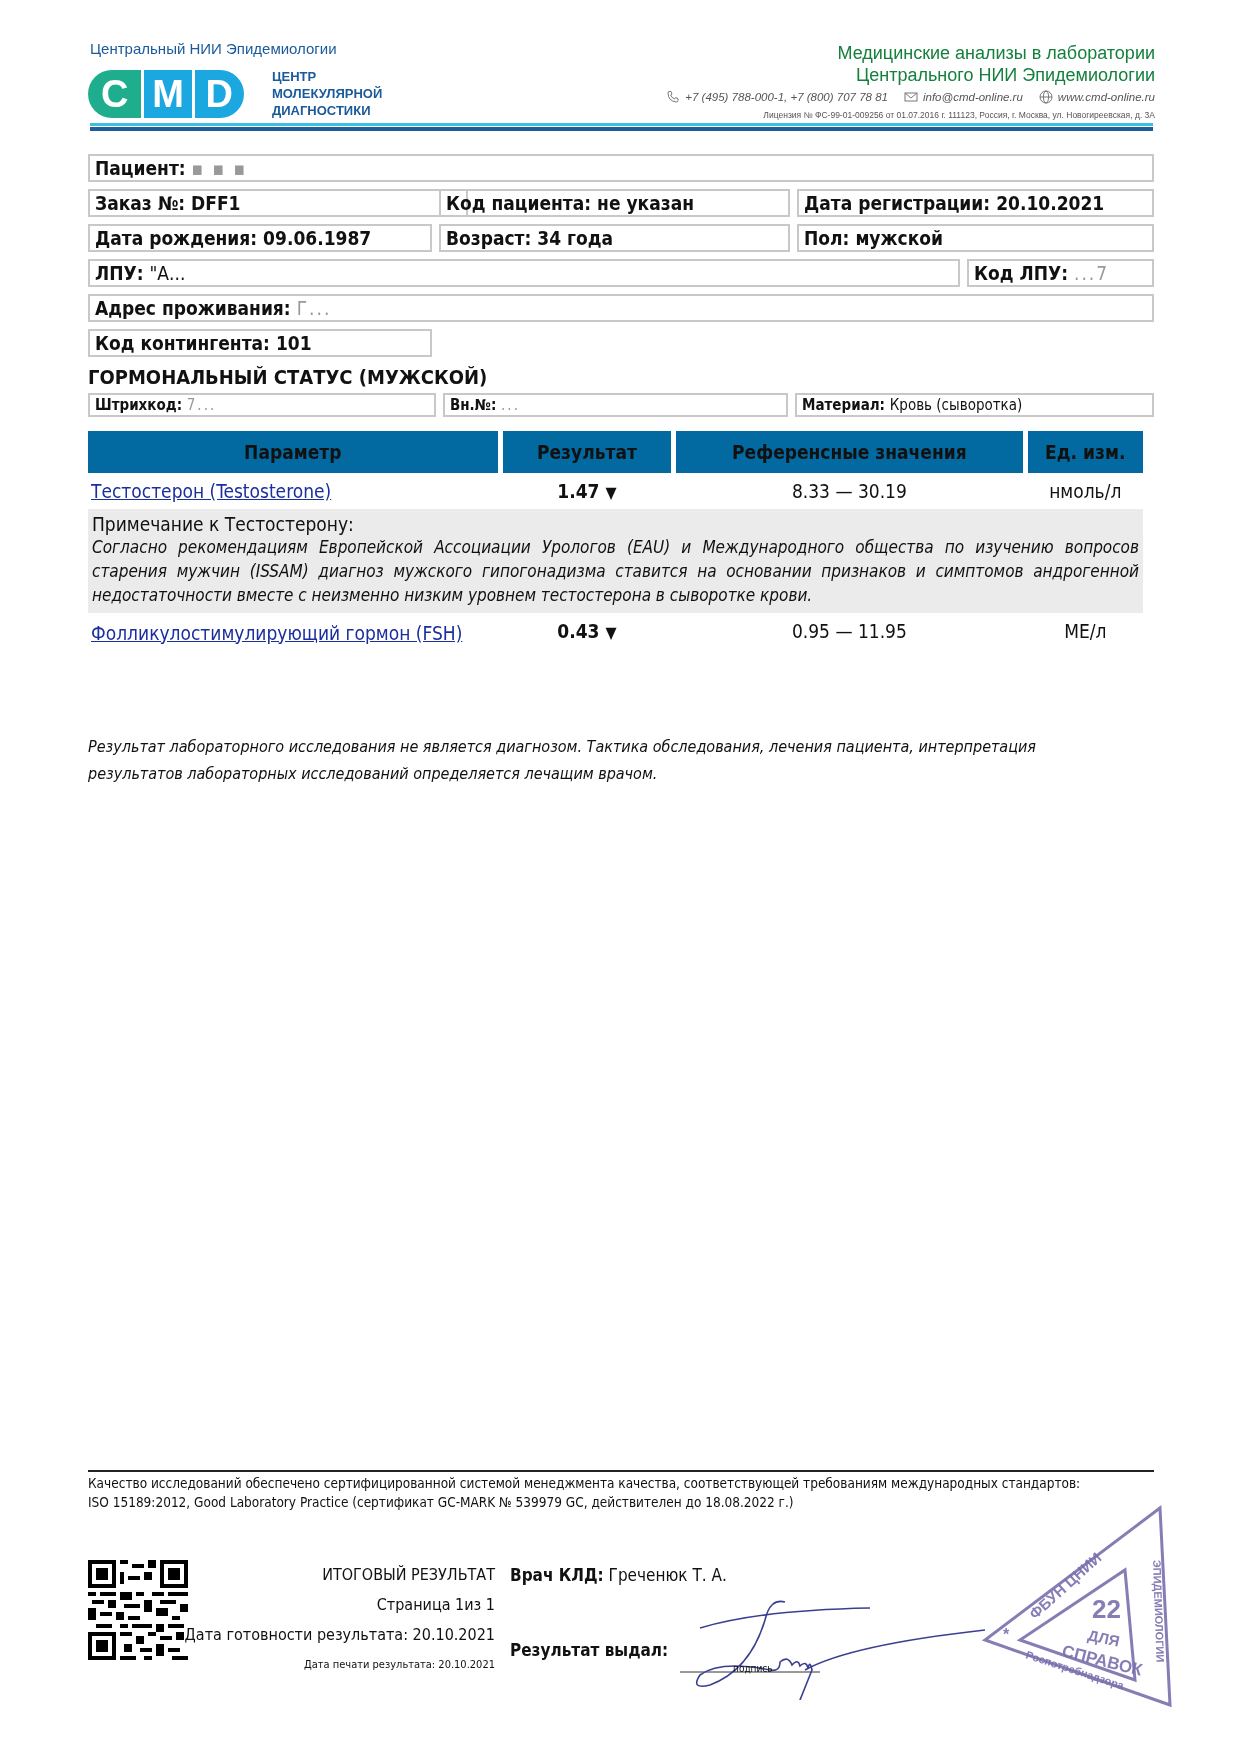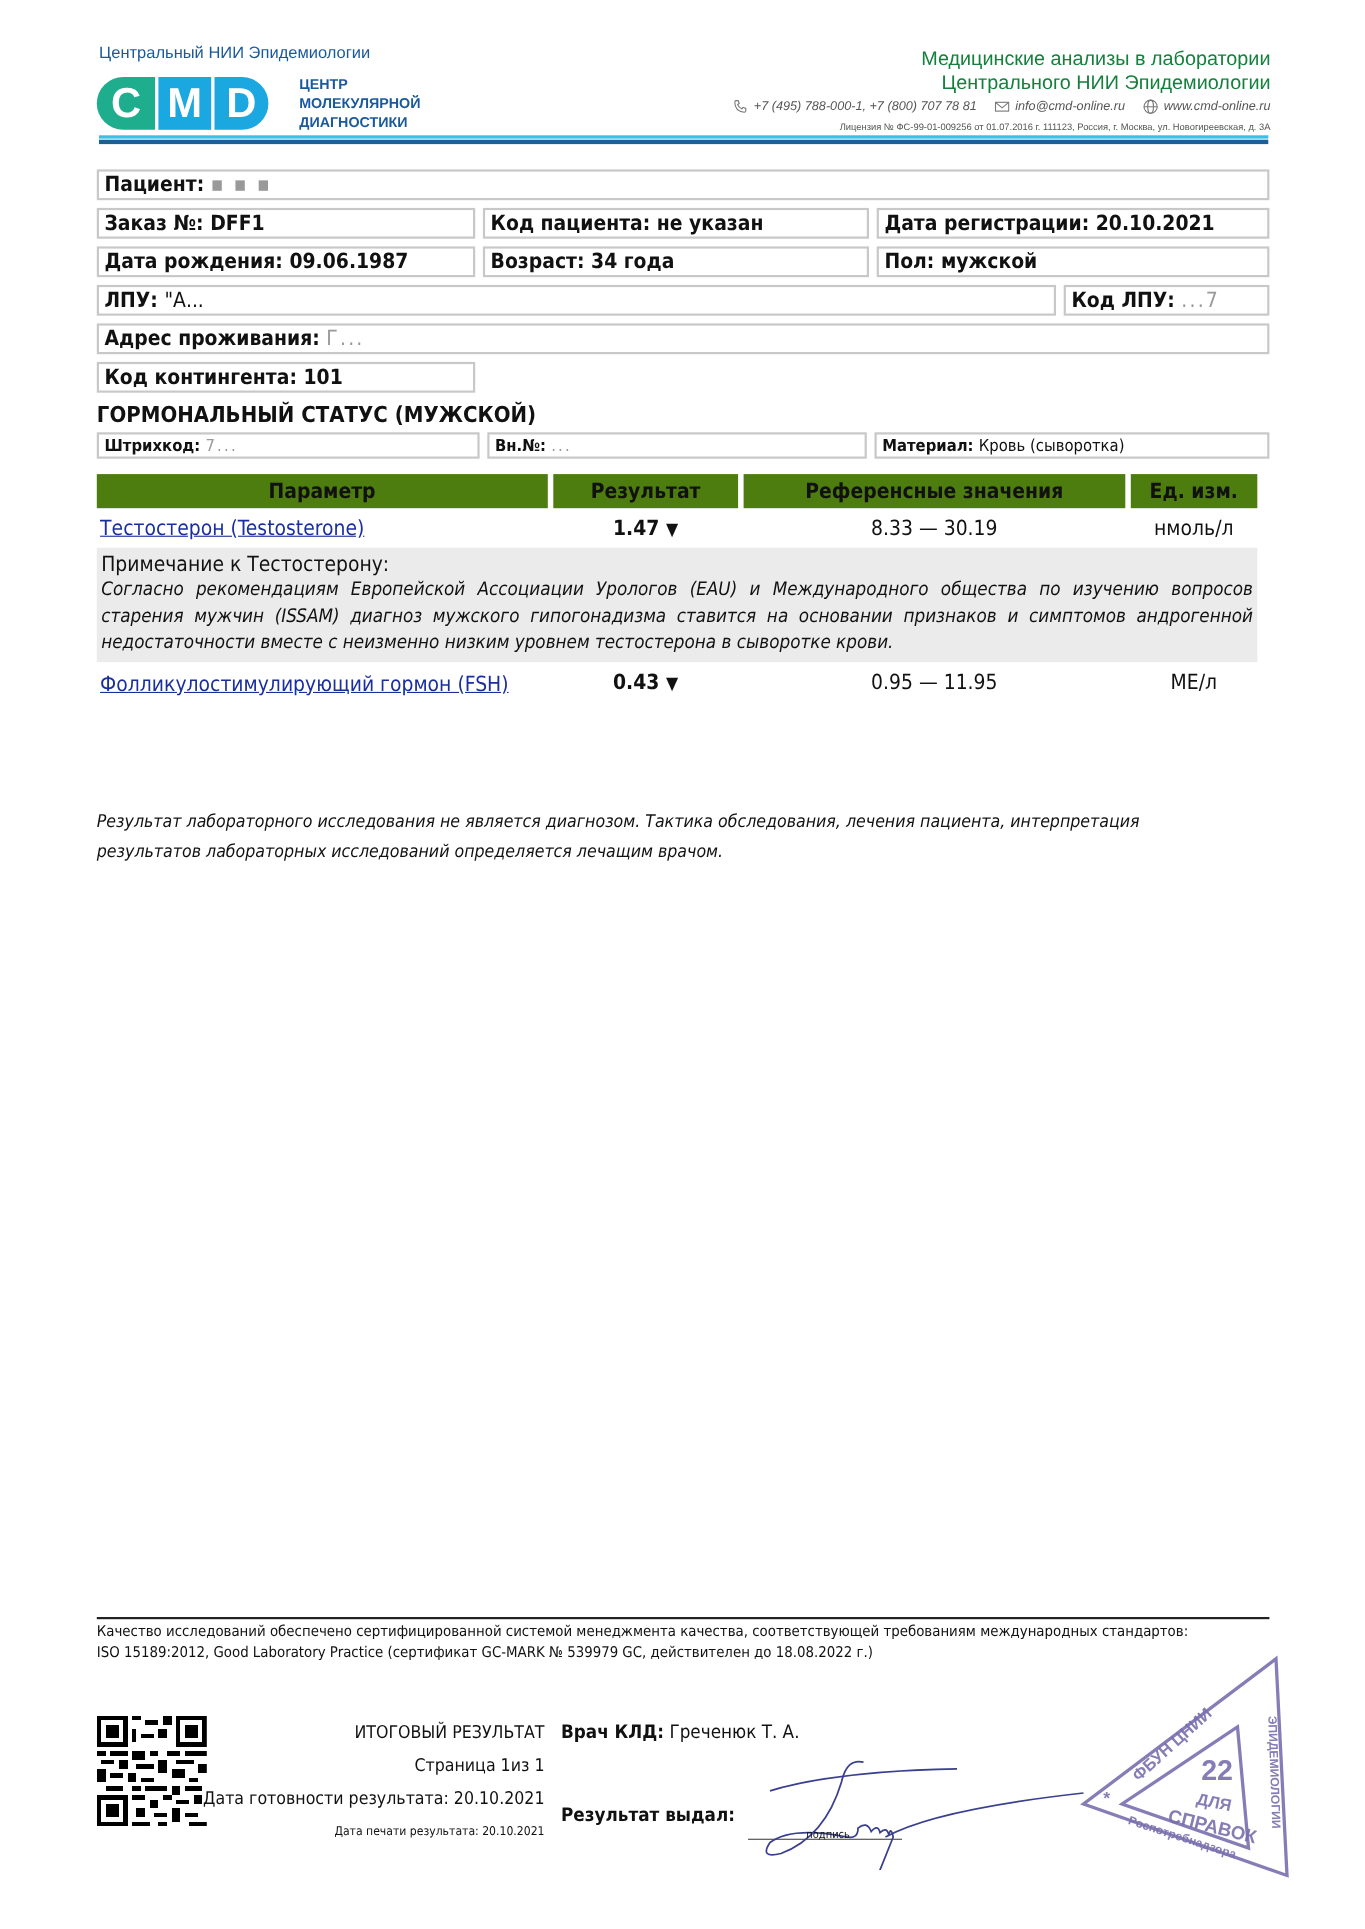--- a/index.html
+++ b/index.html
@@ -29,21 +29,21 @@
   .box .val { font-weight: bold; }
   .box.small { height: 24px; font-size: 15px; line-height: 20px; }
   .box.small .lbl { font-weight: bold; }
   .box.small .val { font-weight: normal; }
   .redact { display: inline-block; color: #999; font-weight: normal; letter-spacing: 2px; }
 
   .section-title { left: 88px; top: 365px; font-size: 20px; font-weight: bold; }
 
   
   table.res { position: absolute; left: 88px; top: 428px; width: 1065px; border-collapse: separate; border-spacing: 5px 3px; margin-left: -5px; font-size: 19px; }
-  table.res th { background: #4d7c0f; font-weight: bold; height: 31px; text-align: center; }
+  table.res th { background: #0369a1; font-weight: bold; height: 42px; text-align: center; }
   table.res td { height: 30px; text-align: center; padding: 0; }
   table.res tr.shade td { background: #ebebeb; }
   table.res td.param { text-align: left; padding-left: 3px; }
   table.res td.param a { color: #1a2e9e; text-decoration: underline; }
   table.res td.bold { font-weight: bold; }
   .note-cell { text-align: left !important; background: #ebebeb; padding: 4px 4px 6px 4px !important; }
   .note-title { font-size: 19px; }
   .note-body { font-size: 17px; font-style: italic; text-align: justify; line-height: 24px; }
   .arrow { font-size: 16px; }
 
@@ -106,21 +106,21 @@
 </div>
 <div class="abs license">Лицензия № ФС-99-01-009256 от 01.07.2016 г. 111123, Россия, г. Москва, ул. Новогиреевская, д. 3А</div>
 <div class="abs band1"></div>
 <div class="abs band2"></div>
 
 <div class="box" style="left:88px; top:154px; width:1066px;">
   <span>Пациент:</span>
   <span class="redact">▪ ▪ ▪</span>
 </div>
 
-<div class="box" style="left:88px; top:189px; width:344px;">
+<div class="box" style="left:88px; top:189px; width:380px;">
   <span>Заказ №:</span>
   <span class="val">DFF1</span>
 </div>
 <div class="box" style="left:439px; top:189px; width:351px;">
   <span>Код пациента:</span>
   <span class="val">не указан</span>
 </div>
 <div class="box" style="left:797px; top:189px; width:357px;">
   <span>Дата регистрации:</span>
   <span class="val">20.10.2021</span>

